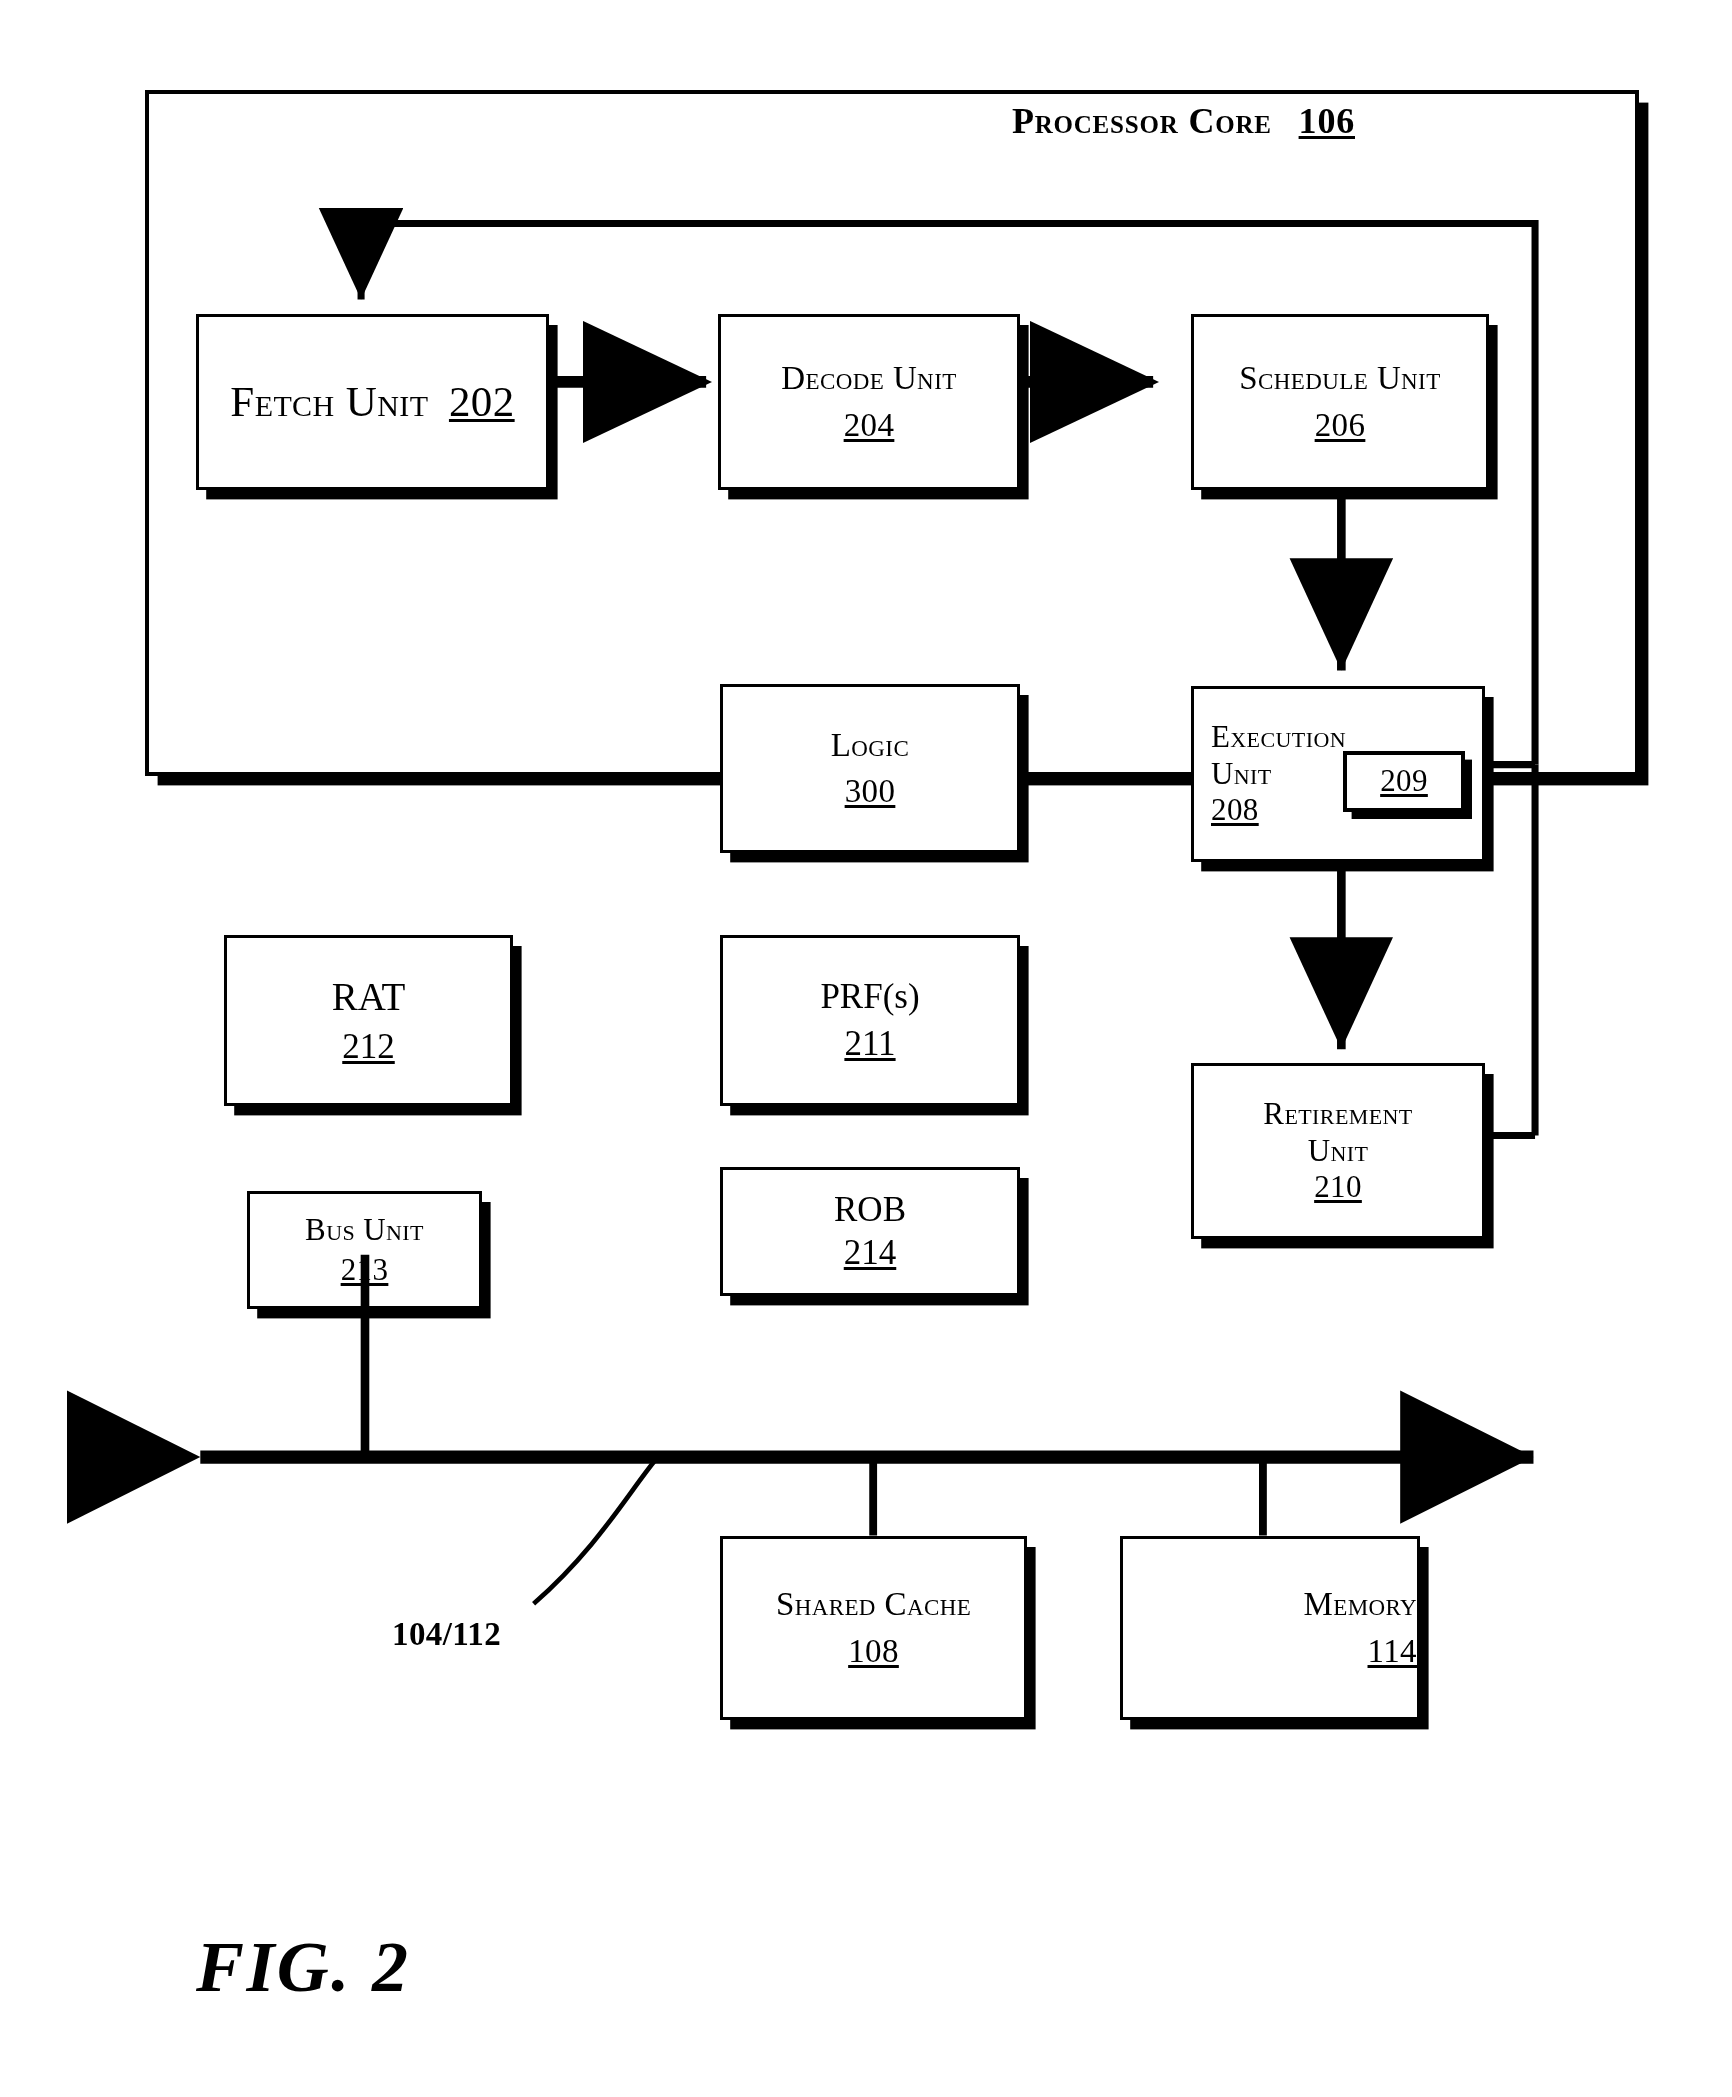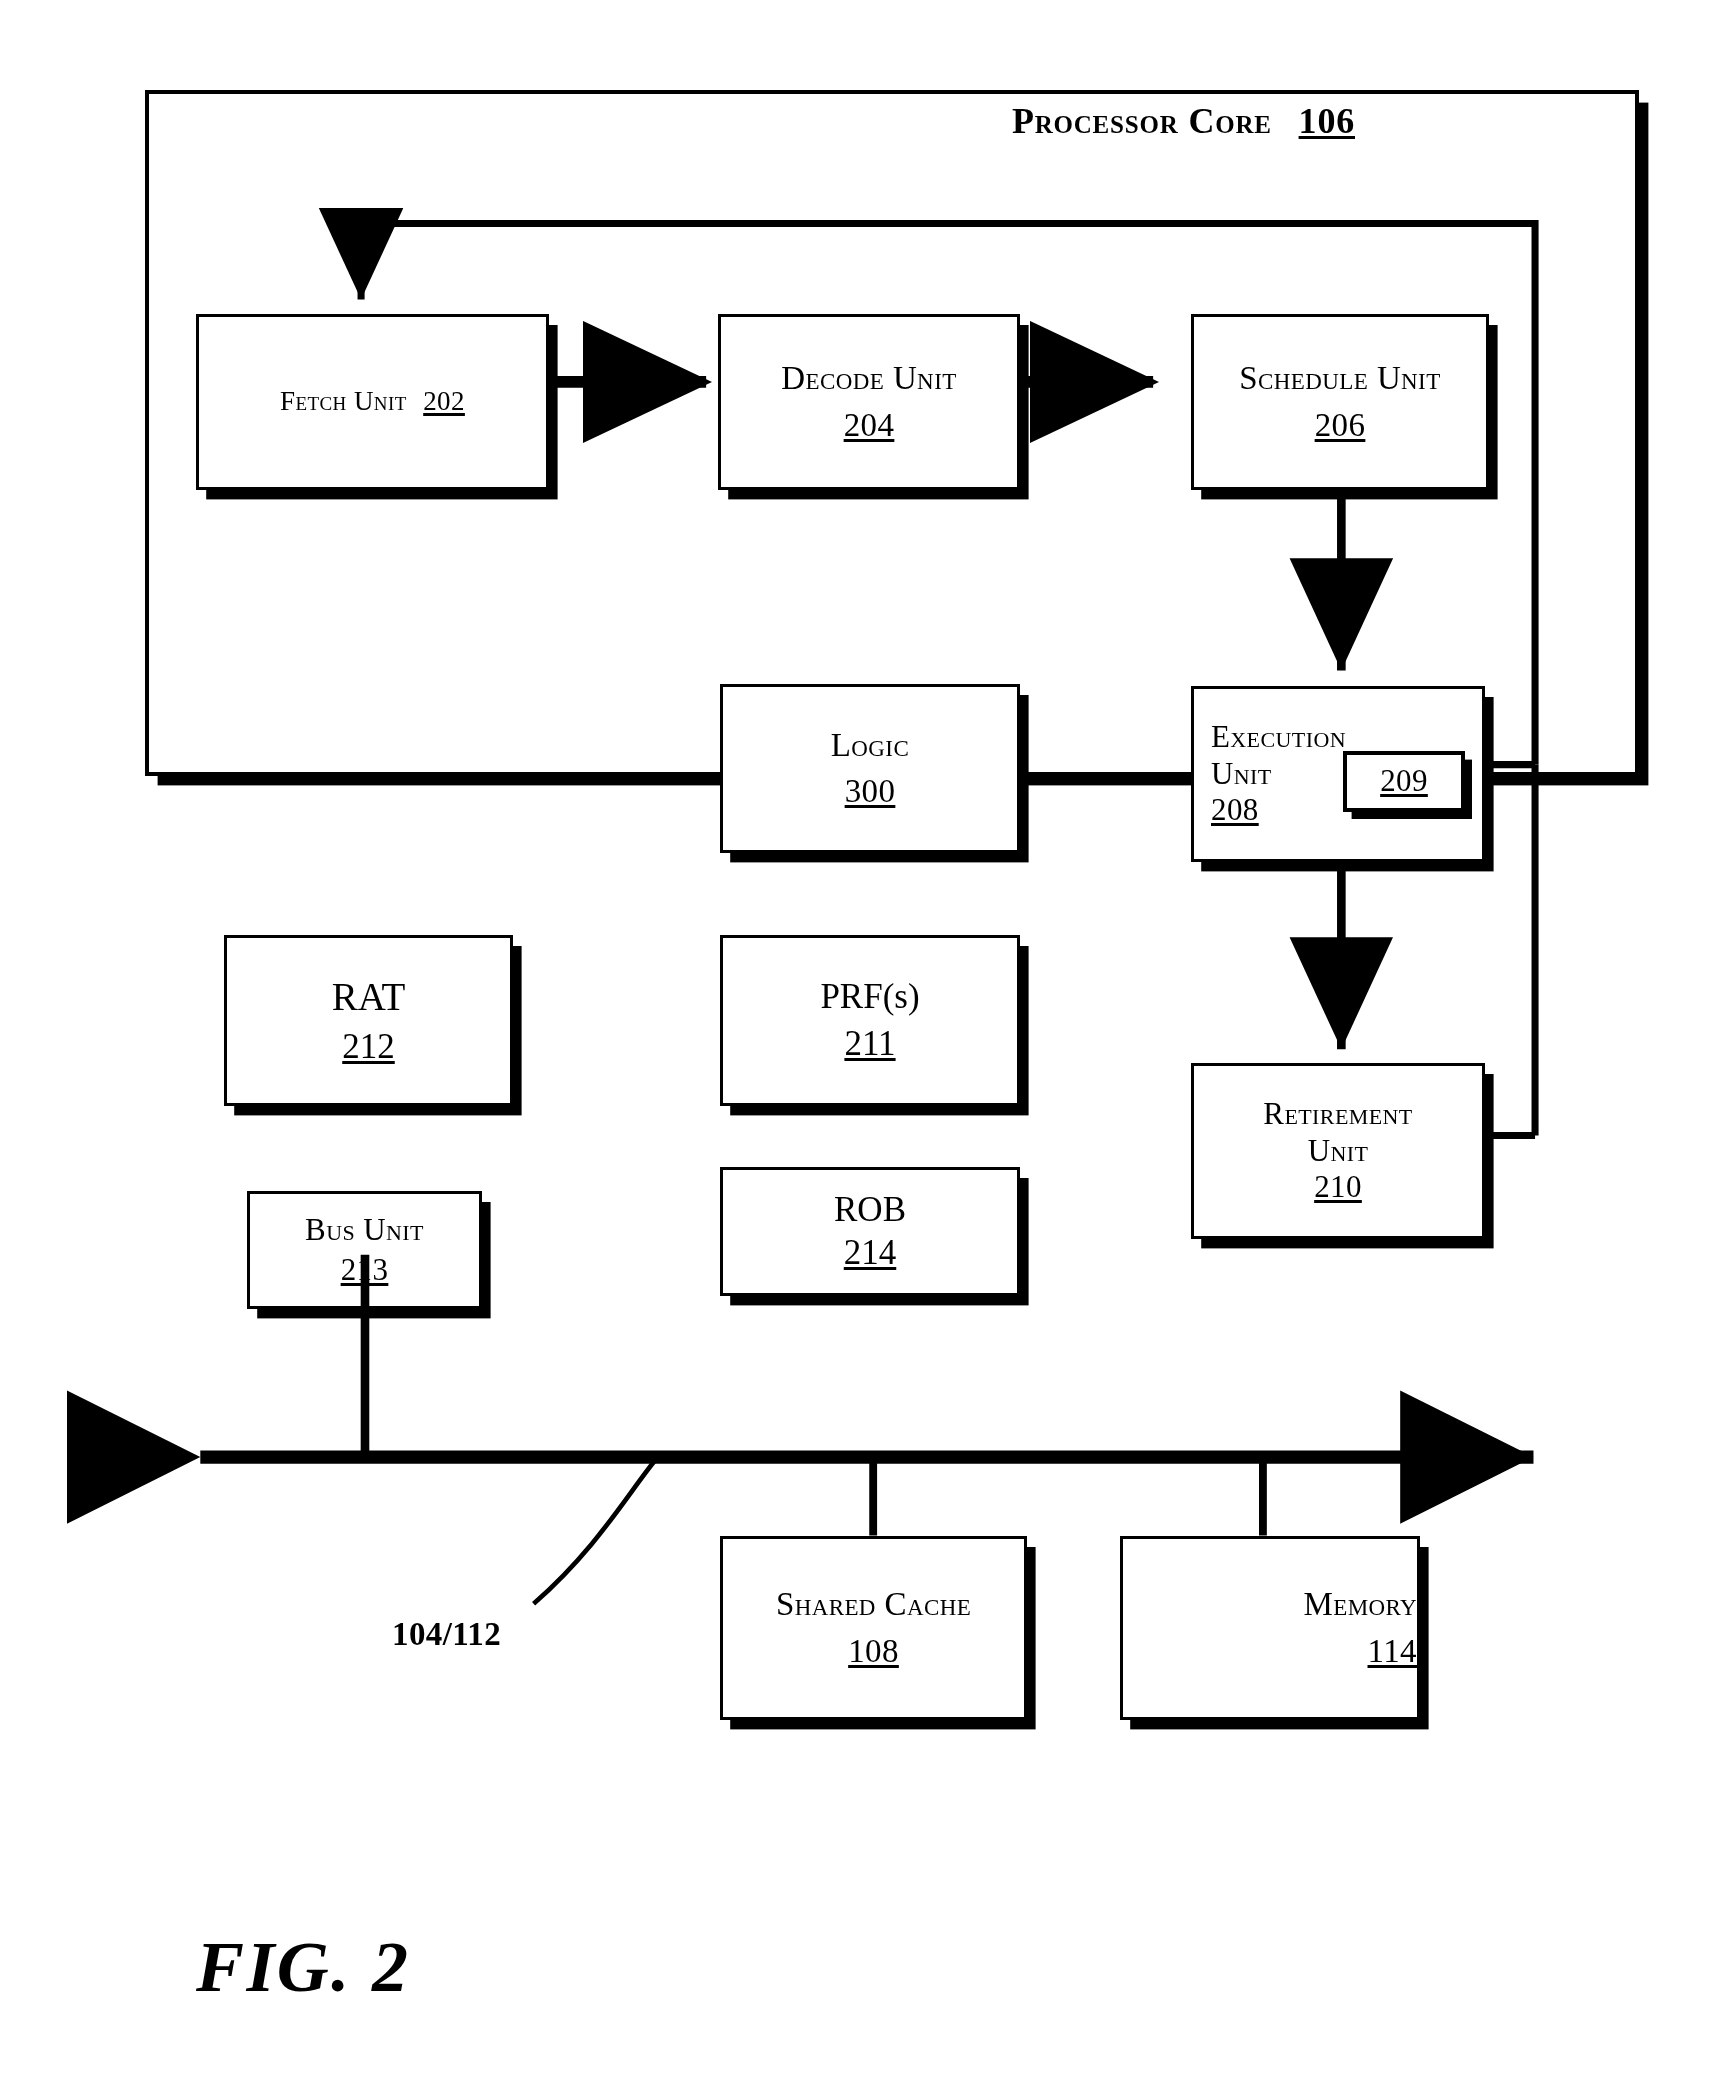--- a/index.html
+++ b/index.html
@@ -74,21 +74,21 @@
     <path d="M700,487 L900,487" stroke="#000" stroke-width="15" fill="none" marker-end="url(#ah)"></path>
 
     <path d="M1273,487 L1470,487" stroke="#000" stroke-width="15" fill="none" marker-end="url(#ah)"></path>
 
     <path d="M1710,625 L1710,855" stroke="#000" stroke-width="11" fill="none" marker-end="url(#ahthin)"></path>
 
     <path d="M1710,1100 L1710,1338" stroke="#000" stroke-width="11" fill="none" marker-end="url(#ahthin)"></path>
   </svg>
 
   <div class="box" style="left:196px;top:314px;width:353px;height:176px;">
-    <div class="sc" style="font-size:27px;">
+    <div class="sc" style="font-size:43px;">
       <span>Fetch Unit</span>
       <span class="num" style="margin-left:9.4px;">202</span>
     </div>
   </div>
 
   <div class="box" style="left:718px;top:314px;width:302px;height:176px;">
     <div class="sc" style="font-size:33px;">Decode Unit</div>
     <div class="sc num" style="font-size:33px;margin-top:7.8px;">204</div>
   </div>
 

